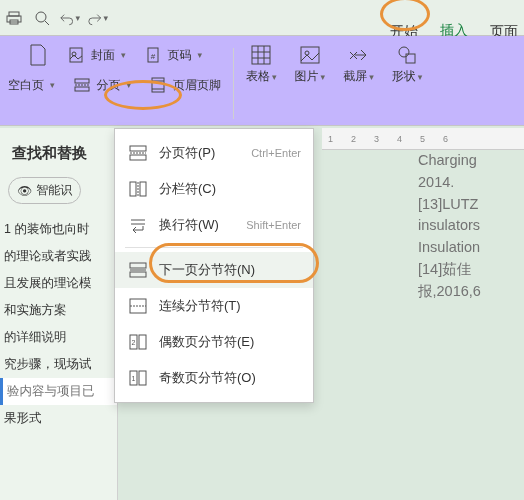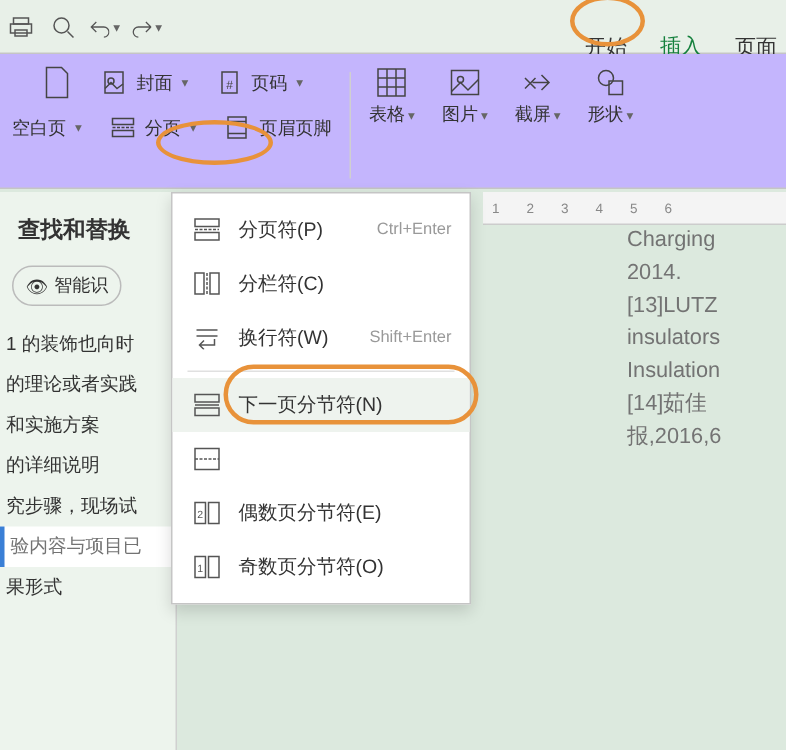--- a/index.html
+++ b/index.html
@@ -186,20 +186,21 @@
 </div>
 
 <div class="leftpane">
   <div class="searchtitle">查找和替换</div>
   <div class="smartbtn">
     <span>👁</span>
     <span>智能识</span>
   </div>
   <div class="outline-item">1 的装饰也向时</div>
   <div class="outline-item">的理论或者实践</div>
+  <div class="outline-item">且发展的理论模</div>
   <div class="outline-item">和实施方案</div>
   <div class="outline-item">的详细说明</div>
   <div class="outline-item">究步骤，现场试</div>
   <div class="outline-item sel">验内容与项目已</div>
   <div class="outline-item">果形式</div>
 </div>
 
 <div class="ruler">
   <span>1</span>
   <span>2</span>
@@ -263,20 +264,21 @@
       </span>
     <span>下一页分节符(N)</span>
   </div>
   <div class="dd-item">
     <span class="dd-ico">
         <svg width="18" height="16" viewBox="0 0 18 16">
           <rect x="1" y="1" width="16" height="14" fill="none" stroke="currentColor"></rect>
           <line x1="1" y1="8" x2="17" y2="8" stroke="currentColor" stroke-dasharray="2 1"></line>
         </svg>
       </span>
+    <span>连续分节符(T)</span>
   </div>
   <div class="dd-item">
     <span class="dd-ico">
         <svg width="18" height="16" viewBox="0 0 18 16">
           <rect x="1" y="1" width="7" height="14" fill="none" stroke="currentColor"></rect>
           <text x="4.5" y="11" font-size="7" text-anchor="middle" fill="currentColor">2</text>
           <rect x="10" y="1" width="7" height="14" fill="none" stroke="currentColor"></rect>
         </svg>
       </span>
     <span>偶数页分节符(E)</span>

